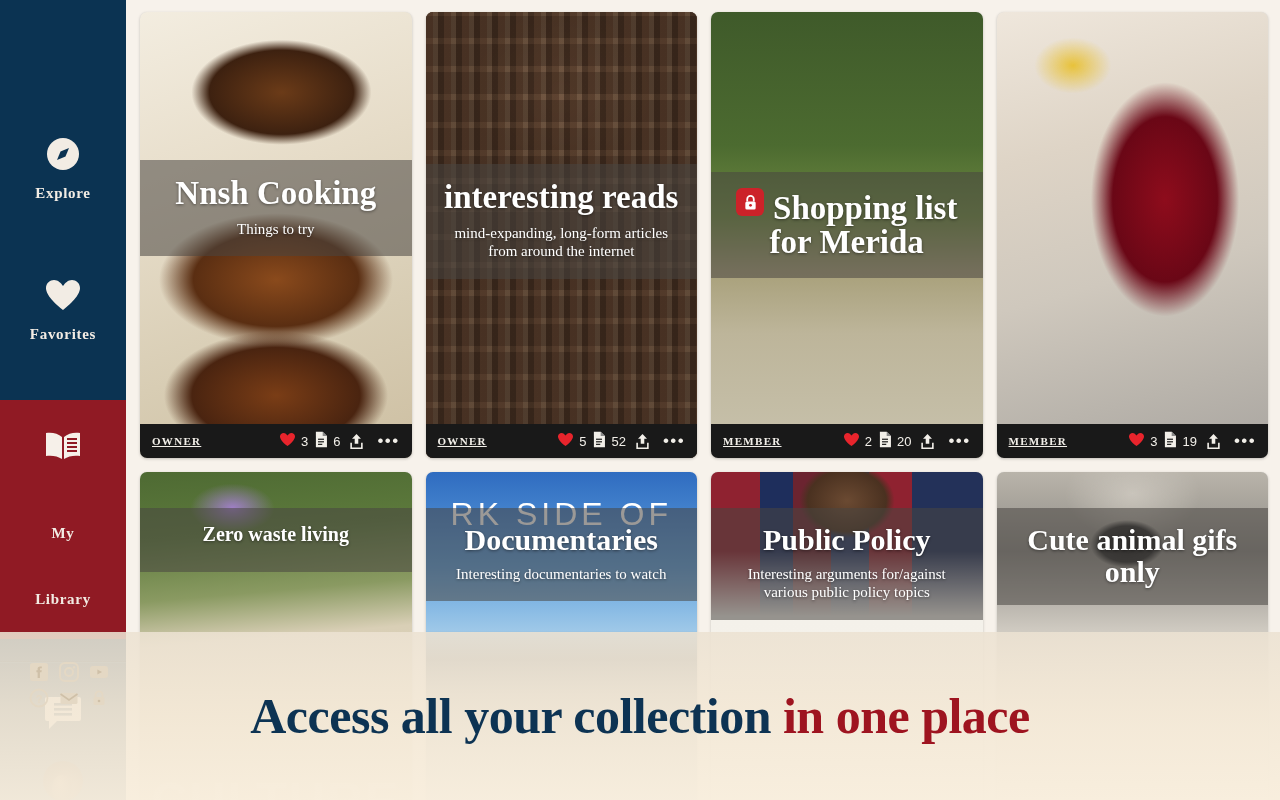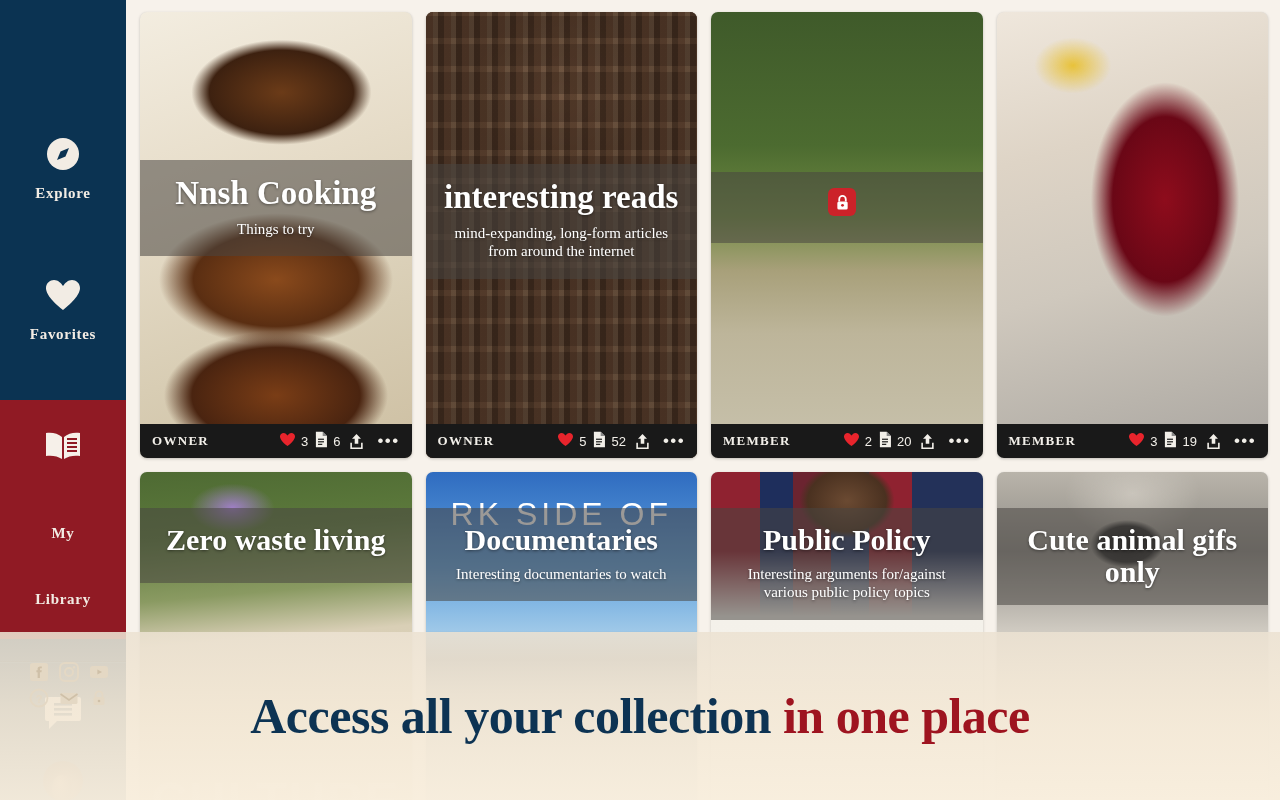--- a/index.html
+++ b/index.html
@@ -114,23 +114,24 @@
   }
   .card .footer {
     position: absolute; left: 0; right: 0; bottom: 0;
     height: 34px; background: #191919;
     display: flex; align-items: center;
     padding: 0 12px;
     color: #f2efe9;
   }
   .role {
     font-family: "Liberation Serif", serif;
-    font-size: 13px; font-weight: 700;
+    font-size: 11px; font-weight: 700;
     letter-spacing: 1.3px;
     text-transform: uppercase;
+    text-decoration: underline;
   }
   .metrics { margin-left: auto; display: flex; align-items: center; gap: 6px; }
   .metric { display: flex; align-items: center; gap: 5px; }
   .metric .num {
     font-family: "Liberation Sans", sans-serif;
     font-size: 13px; color: #f2efe9;
   }
   .ico-btn { display: flex; align-items: center; cursor: pointer; padding: 0 3px; }
   .dots {
     letter-spacing: 1.4px; font-size: 17px;
@@ -331,21 +332,21 @@
         <div class="photo" style="background:
                linear-gradient(180deg, #3f5a2a 0%, #4c6b30 30%, #6f8a42 46%, #a8a07a 58%, #bdb59a 72%, #c8c2ad 100%);"></div>
         <div class="banner" style="top:160px;">
           <div class="title" style="font-size:33px;">
             <span class="lock-badge">
               <svg width="15" height="17" viewBox="0 0 16 18">
                   <path d="M4.5 8 V5.5 a3.5 3.5 0 0 1 7 0 V8" fill="none" stroke="#fff" stroke-width="1.9"></path>
                   <rect x="2.5" y="8" width="11" height="8.5" rx="1.6" fill="#fff"></rect>
                   <circle cx="8" cy="12" r="1.5" fill="#cc2229"></circle>
                 </svg>
-            </span>
+            </span><span>Shopping list for Merida</span>
           </div>
         </div>
         <div class="footer">
           <span class="role">MEMBER</span>
           <span class="metrics">
             <span class="metric">
               <span>
                 <svg width="17" height="15" viewBox="0 0 38 34">
                     <path d="M19 32 C5 21 2 14 2 10 C2 5 6 2 10 2 C14 2 17 5 19 8 C21 5 24 2 28 2 C32 2 36 5 36 10 C36 14 33 21 19 32 Z" fill="#e8242c"></path>
                   </svg>
@@ -415,21 +416,21 @@
       </div>
     </div>
 
     <div class="grid" style="margin-top:14px;">
 
       <div class="card row2">
         <div class="photo" style="background:
                radial-gradient(ellipse 60px 35px at 34% 10%, #9f7fc6 0%, rgba(159,127,198,0) 70%),
                linear-gradient(175deg, #4e6a33 0%, #5d7a3c 18%, #8a9a62 34%, #d9cfb6 46%, #e6dcc4 100%);"></div>
         <div class="banner" style="top:36px;">
-          <div class="title" style="font-size:30px;">Zero waste living</div>
+          <div class="title" style="font-size:20px;">Zero waste living</div>
           <div class="subtitle"></div>
         </div>
         <div class="photo" style="background:none; display:flex; align-items:flex-end; justify-content:center; padding-bottom:2px;">
           <span style="font-family:'Liberation Sans',sans-serif; font-size:50px; font-weight:700; color:#efe7d6; letter-spacing:2px;">CULTURE</span>
         </div>
       </div>
 
       <div class="card row2">
         <div class="photo" style="background: linear-gradient(180deg, #2f6cc0 0%, #5ea0dd 26%, #9ec8e8 44%, #6d7c86 52%, #9fa8ad 62%, #d7dde0 100%);"></div>
         <div class="photo" style="background:none; display:flex; align-items:flex-start; justify-content:center; padding-top:24px;">

